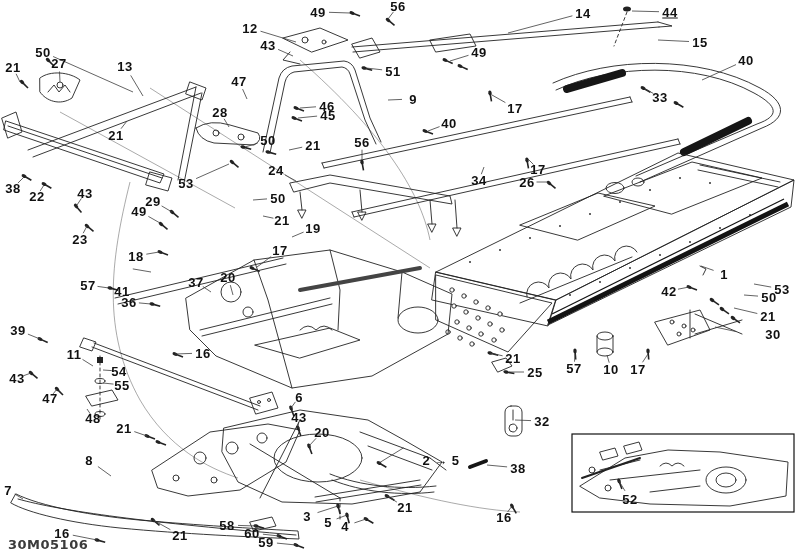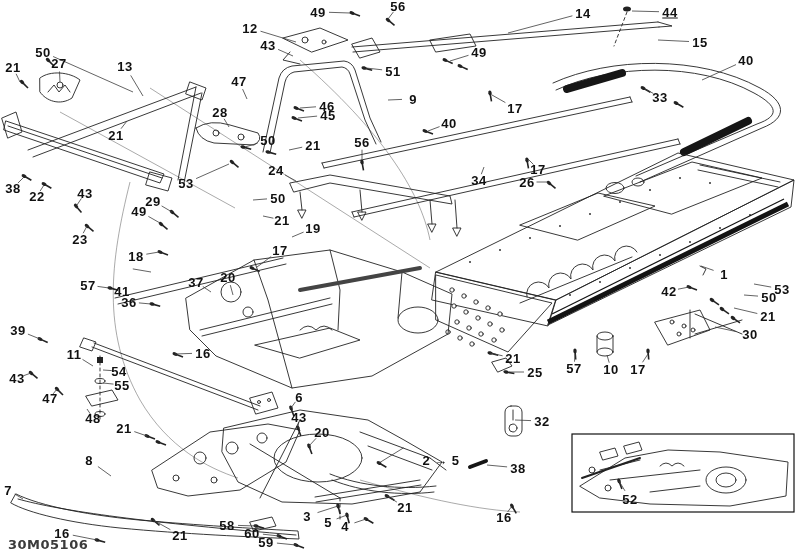--- a/index.html
+++ b/index.html
@@ -434,21 +434,21 @@
       <span class="plabel" style="left: 122px; top: 267px; margin-top: 24px;">41</span>
       <span class="plabel" style="left: 228px; top: 277px;">20</span>
       <span class="plabel" style="left: 196px; top: 282px;">37</span>
       <span class="plabel" style="left: 88px; top: 285px;">57</span>
       <span class="plabel" style="left: 129px; top: 302px;">36</span>
       <span class="plabel" style="left: 724px; top: 274px;">1</span>
       <span class="plabel" style="left: 669px; top: 291px;">42</span>
       <span class="plabel" style="left: 782px; top: 289px;">53</span>
       <span class="plabel" style="left: 769px; top: 297px;">50</span>
       <span class="plabel" style="left: 768px; top: 316px;">21</span>
-      <span class="plabel" style="left: 750px; top: 334px;">30</span>
+      <span class="plabel" style="left: 773px; top: 334px;">30</span>
       <span class="plabel" style="left: 18px; top: 330px;">39</span>
       <span class="plabel" style="left: 74px; top: 354px;">11</span>
       <span class="plabel" style="left: 203px; top: 353px;">16</span>
       <span class="plabel" style="left: 119px; top: 371px;">54</span>
       <span class="plabel" style="left: 122px; top: 385px;">55</span>
       <span class="plabel" style="left: 17px; top: 378px;">43</span>
       <span class="plabel" style="left: 50px; top: 398px;">47</span>
       <span class="plabel" style="left: 93px; top: 418px;">48</span>
       <span class="plabel" style="left: 124px; top: 428px;">21</span>
       <span class="plabel" style="left: 513px; top: 358px;">21</span>

